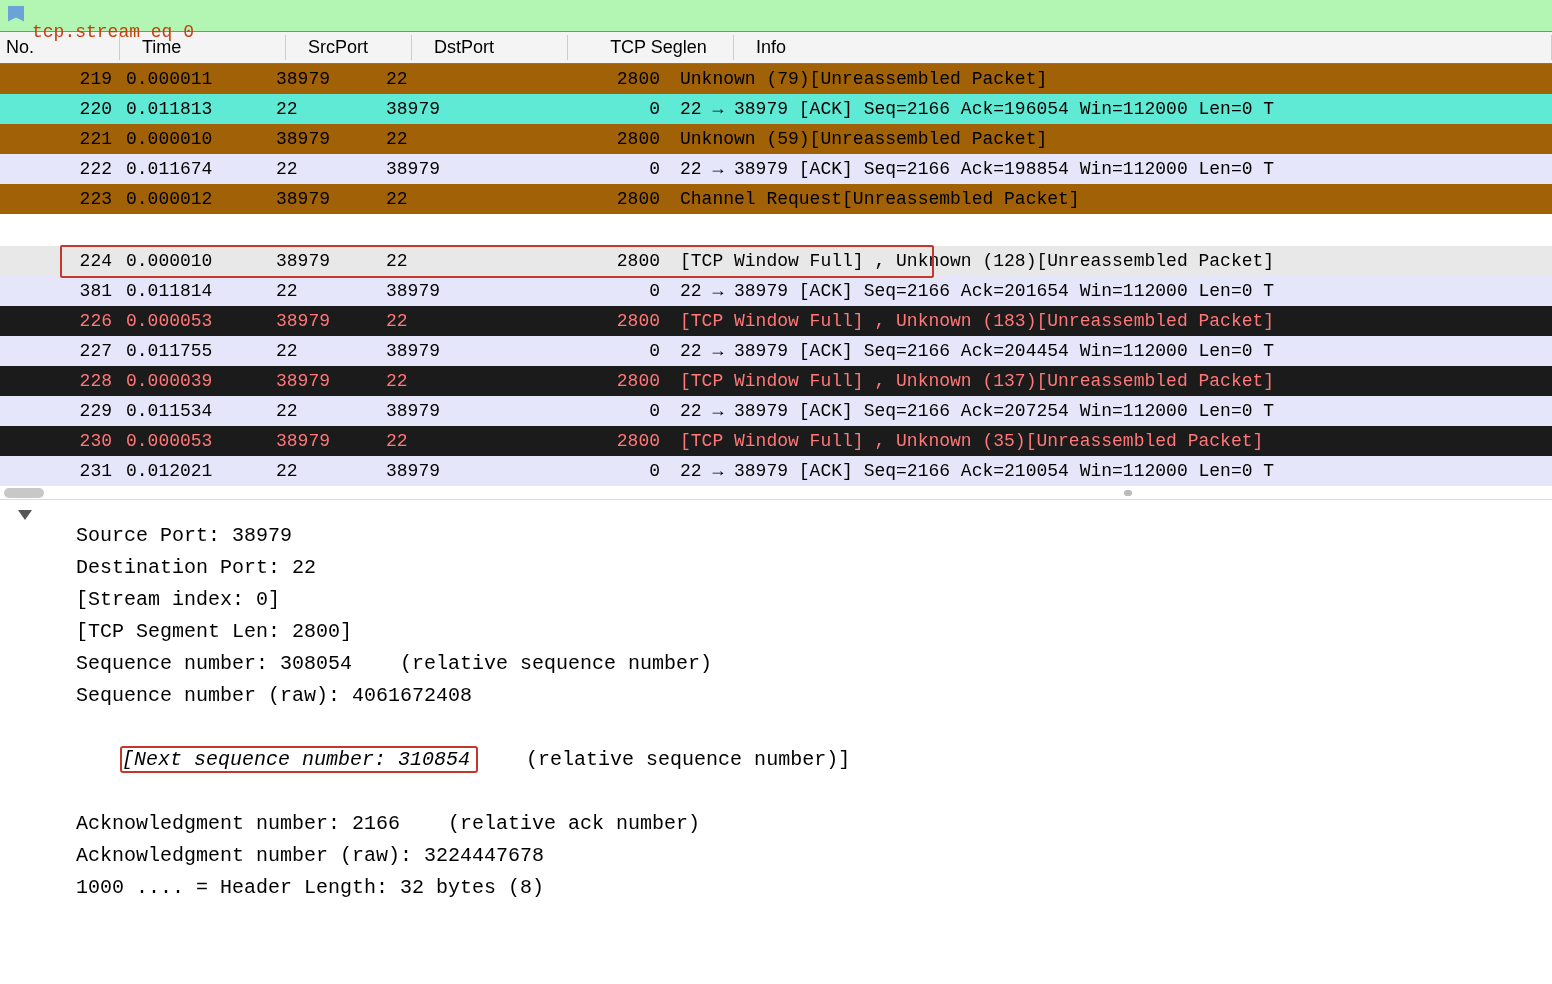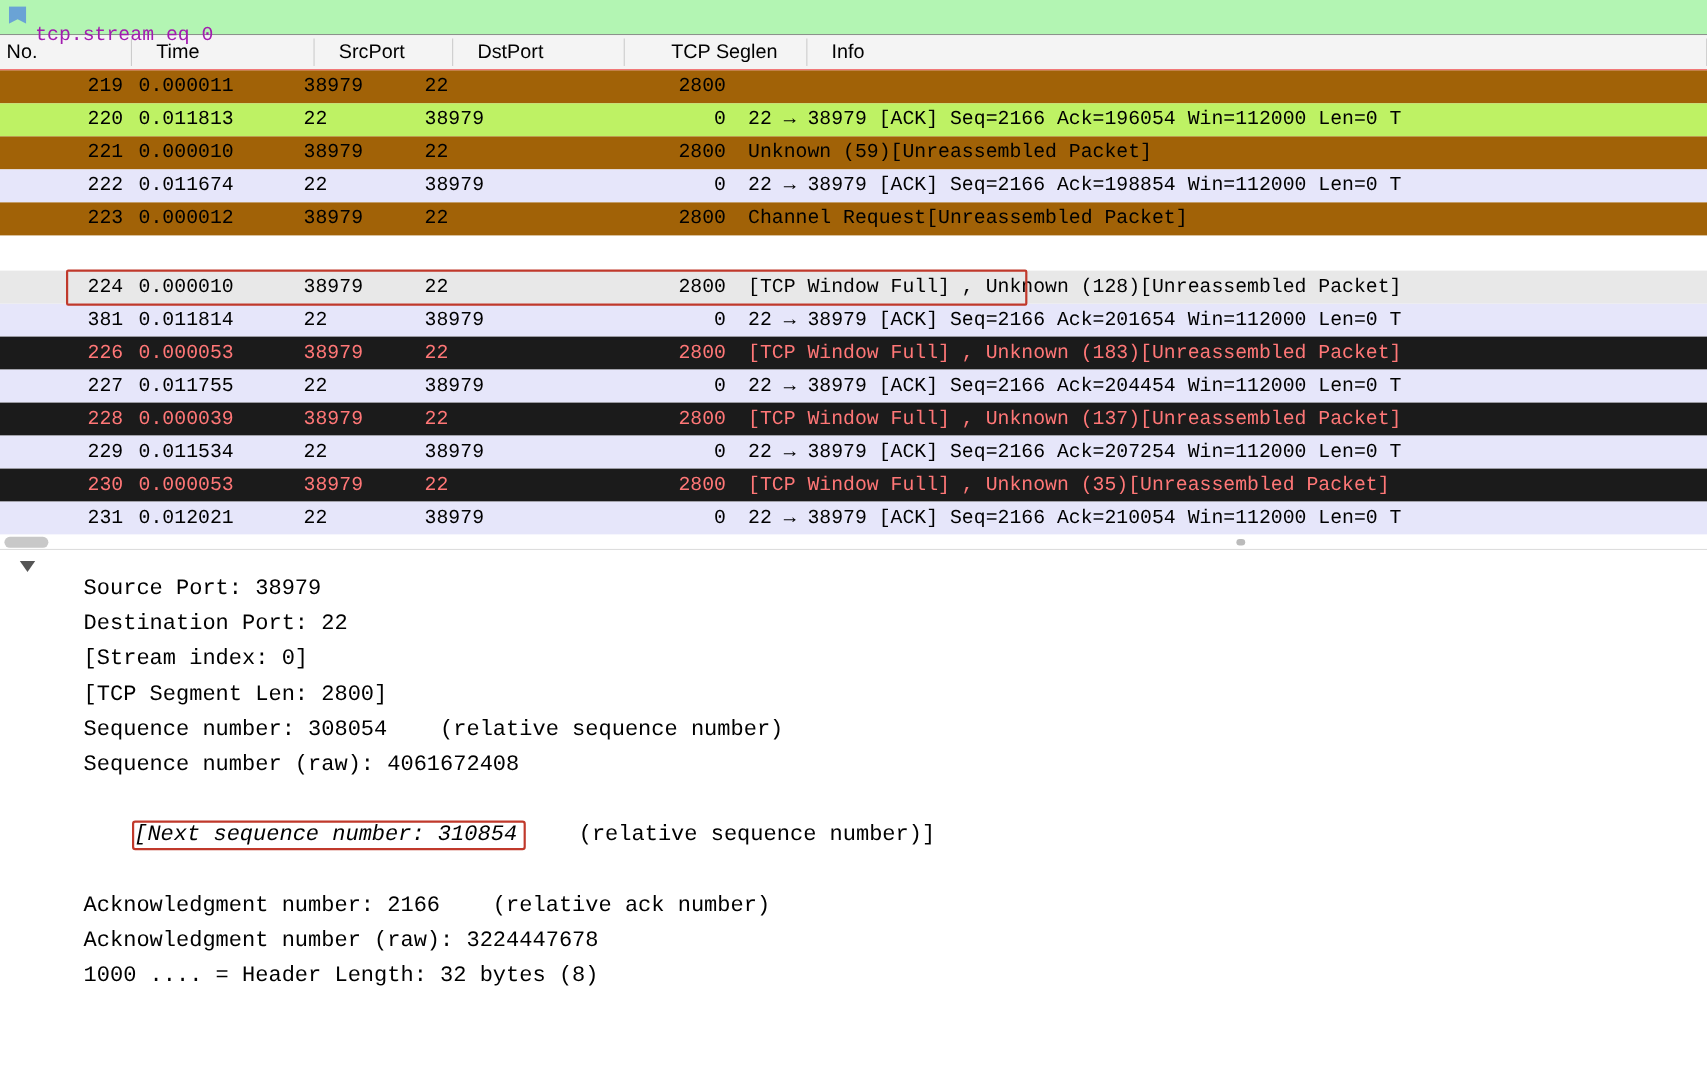--- a/index.html
+++ b/index.html
@@ -25,21 +25,21 @@
     clip-path: polygon(0 0, 100% 0, 100% 80%, 50% 60%, 0 80%);
     margin-right: 8px;
   }
   .filter-input {
     flex: 1;
     background: transparent;
     border: none;
     font-family: inherit;
     font-size: 18px;
     outline: none;
-    color: #a21caf;
+    color: #c2410c;
     margin-top: 32px;
   }
   .packet-list {
     width: 100%;
   }
   .header-row {
     display: flex;
     background: #f4f4f4;
     border-bottom: 1px solid #ef4444;
     font-family: -apple-system, Helvetica, Arial, sans-serif;
@@ -68,21 +68,21 @@
   }
   .row .col { padding: 0 6px; }
   .row .col-no { text-align: right; padding-right: 8px; }
   .row .col-time { text-align: left; }
   .row .col-src { text-align: left; }
   .row .col-dst { text-align: left; }
   .row .col-seg { text-align: right; padding-right: 10px;}
   .row .col-info { text-align: left; padding-left: 10px;}
   .bg-default { background: #a16207; }
   .bg-lav { background: #e6e6fa; }
-  .bg-sel { background: #bef264; }
+  .bg-sel { background: #5eead4; }
   .bg-grey { background: #e8e8e8; color: #000; }
   .bg-dark { background: #1b1b1b; color: #f77; }
   .highlight-box {
     position: relative;
     margin-top: 32px;
   }
   .highlight-box::after {
     content: "";
     position: absolute;
     border: 2px solid #c0392b;
@@ -157,20 +157,21 @@
     <div class="col col-seg">TCP Seglen</div>
     <div class="col col-info">Info</div>
   </div>
   <div class="packet-rows" id="packet-rows">
       <div class="row bg-default">
         <div class="col col-no">219</div>
         <div class="col col-time">0.000011</div>
         <div class="col col-src">38979</div>
         <div class="col col-dst">22</div>
         <div class="col col-seg">2800</div>
+        <div class="col col-info">Unknown (79)[Unreassembled Packet]</div>
       </div>
       <div class="row bg-sel">
         <div class="col col-no">220</div>
         <div class="col col-time">0.011813</div>
         <div class="col col-src">22</div>
         <div class="col col-dst">38979</div>
         <div class="col col-seg">0</div>
         <div class="col col-info">22 → 38979 [ACK] Seq=2166 Ack=196054 Win=112000 Len=0 T</div>
       </div>
       <div class="row bg-default">

